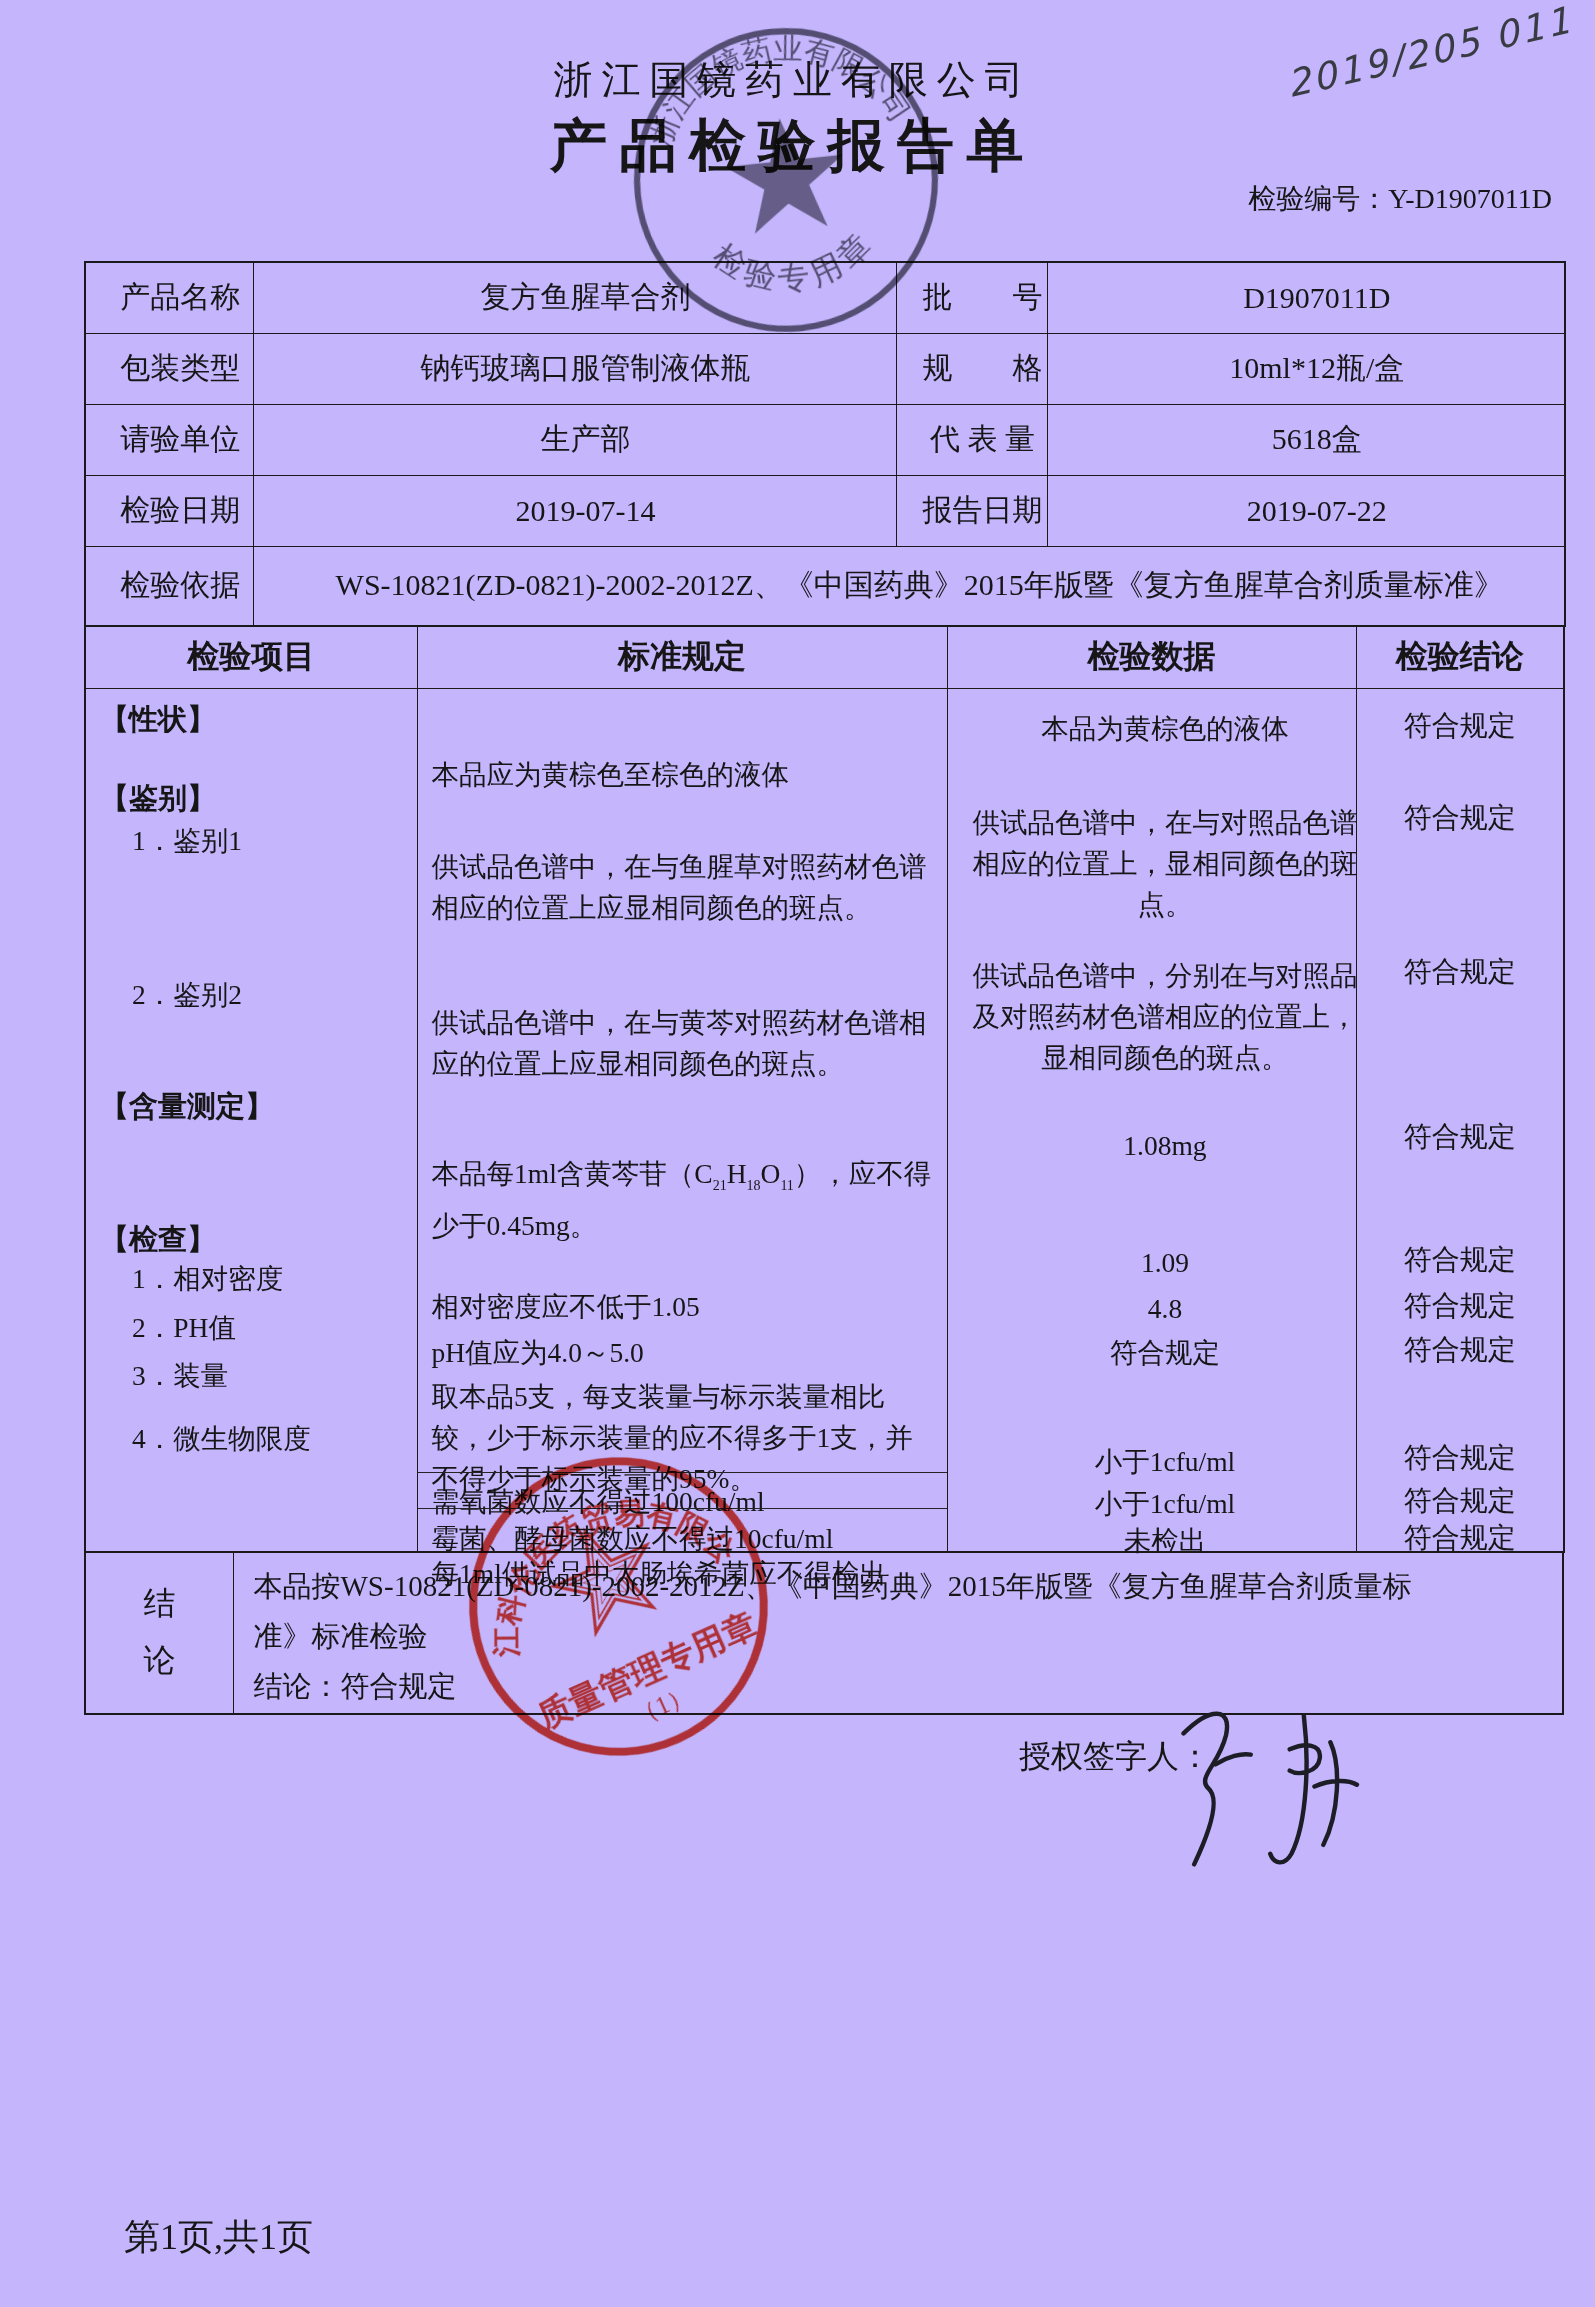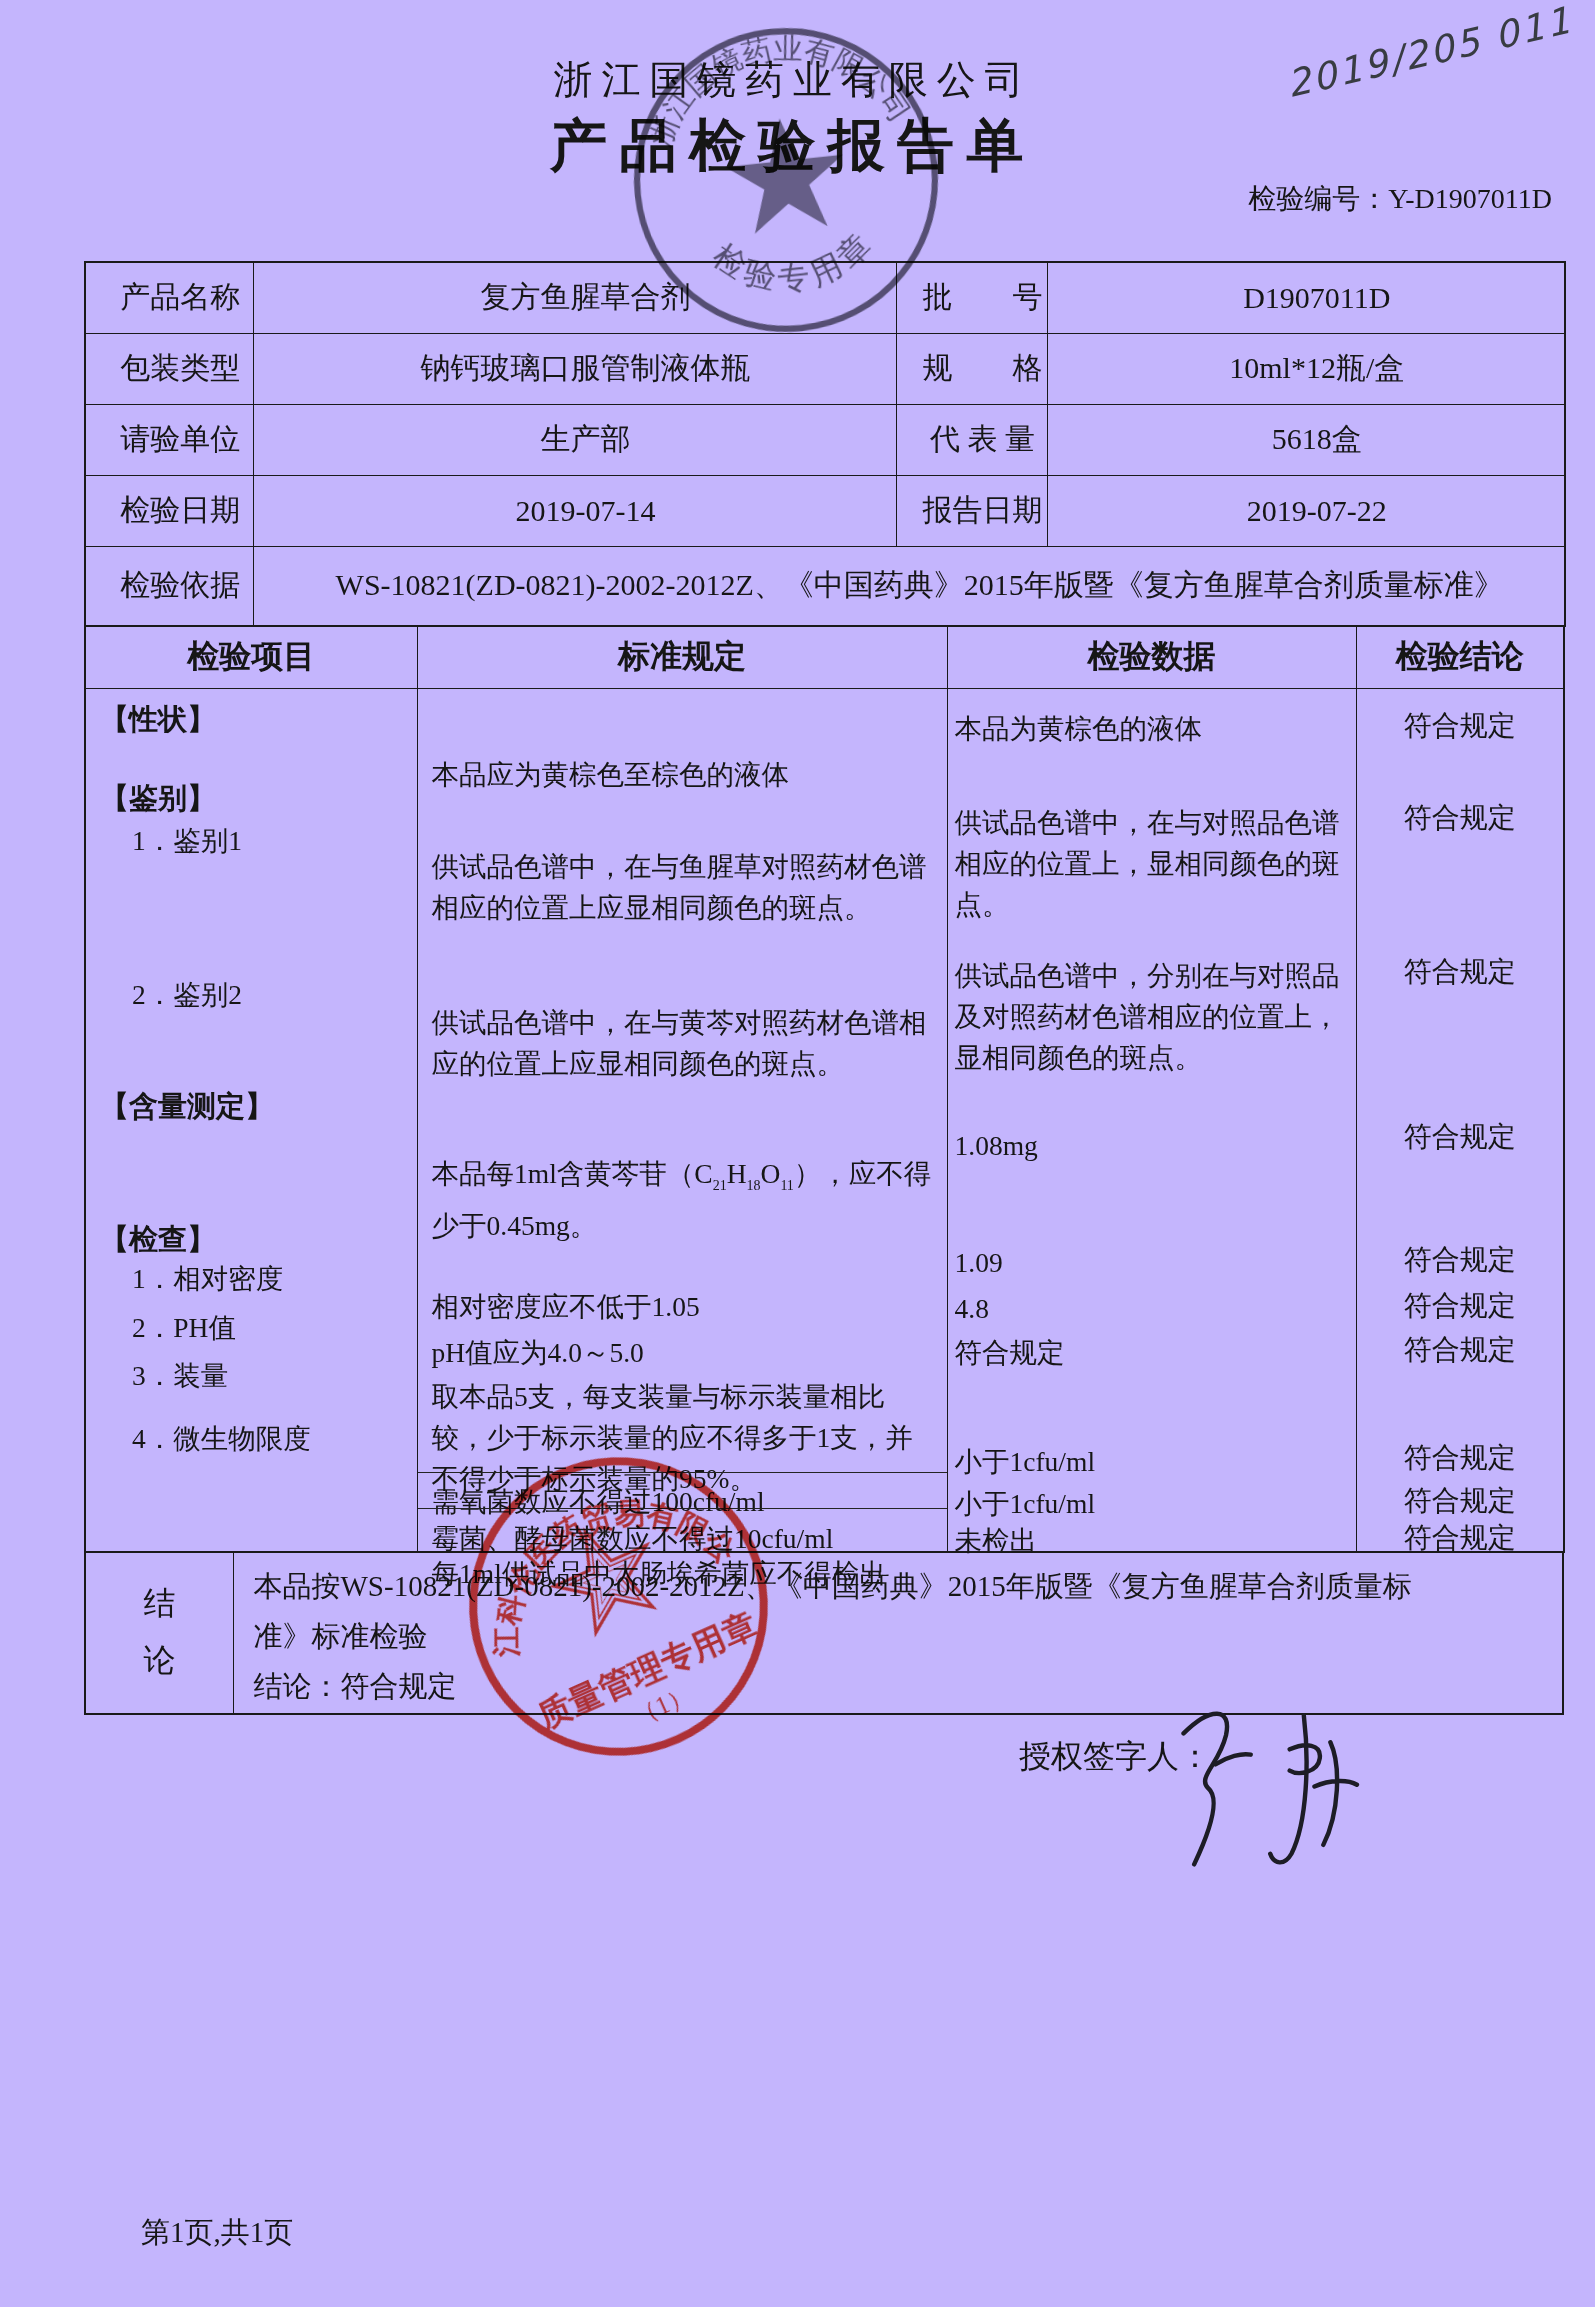--- a/index.html
+++ b/index.html
@@ -22,31 +22,31 @@
   #main-table{position:absolute;left:84px;top:625px;width:1480px;border:2.7px solid #1a1a1a;}
   #main-table tr.hdr{height:62px;}
   #main-table tr.hdr td{font-size:32px;font-weight:bold;text-align:center;vertical-align:middle;}
   #main-table tr.body{height:864px;}
   #main-table tr.body td{vertical-align:top;position:relative;}
   .cellblock{position:absolute;font-size:27.5px;line-height:41px;}
   .item-col .cellblock{left:14px;width:301px;}
   .item-col .sub{left:46px;}
   .sec-title{font-weight:bold;font-size:29px;}
   .std-col .cellblock{left:14px;width:502px;margin-top:40px;}
-  .data-col .cellblock{left:7px;width:385px;}
+  .data-col .cellblock{left:25px;width:385px;text-align:center;}
   .res-col .cellblock{left:0;width:100%;text-align:center;font-size:28px;}
   .sepline{position:absolute;left:0;width:100%;border-top:1.8px solid #242424;}
   sub.f{font-size:14px;}
   #conclusion{position:absolute;left:84px;top:1551px;width:1480px;height:164px;
               border:2.7px solid #1a1a1a;border-top:1.8px solid #1a1a1a;display:flex;box-sizing:border-box;}
   #conclusion .c-label{width:147px;border-right:1.8px solid #1a1a1a;display:flex;flex-direction:column;
               align-items:center;justify-content:center;font-size:32px;gap:12.4px;}
   #conclusion .c-body{flex:1;padding:8.9px 19.5px;font-size:29px;line-height:50px;white-space:nowrap;}
   .signoff-label{top:1735px;left:1019px;font-size:32px;}
-  .footer{top:2213px;left:141px;font-size:29px;}
+  .footer{top:2213px;left:124px;font-size:36px;}
   .stamp{mix-blend-mode:multiply;}
   #stamp-black{top:16px;left:622px;opacity:.78;filter:blur(0.4px);transform:rotate(-6deg);}
   #stamp-red{top:1447px;left:459px;opacity:.92;filter:blur(0.4px);transform:rotate(-24deg);}
   #signature{top:1680px;left:1157px;}
 </style>
 </head>
 <body>
 
 <div id="page">
 

